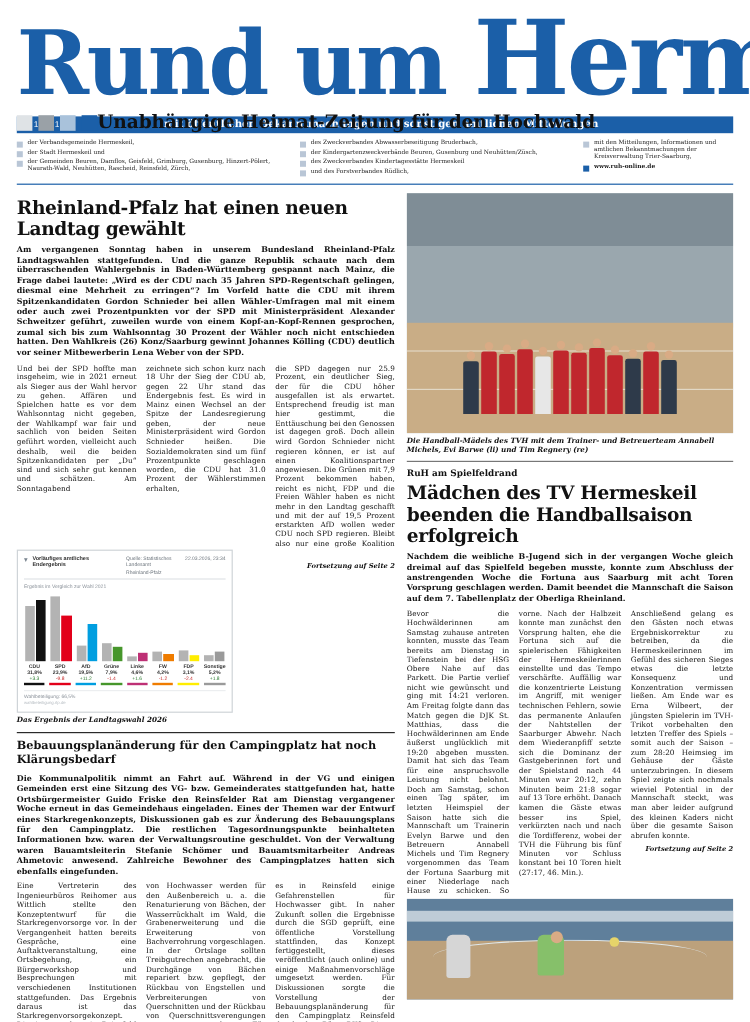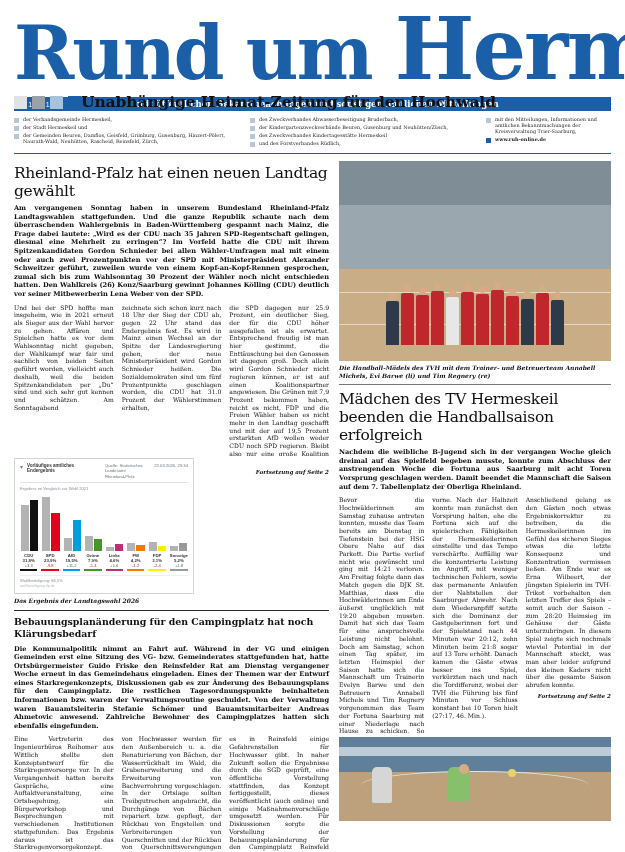--- a/index.html
+++ b/index.html
@@ -82,21 +82,21 @@
   
   .body-wrap { display:flex; gap:10px; margin-top:7px; }
   .left { width:315px; flex:none; }
   .right { flex:1; }
 
   .rule { border-top:1px solid #2a2a2a; margin:5px 0; }
   .rule.thin { border-top:.7px solid #777; }
 
   h1.head {
     font-family:"DejaVu Serif", serif;
-    font-weight:400;
+    font-weight:700;
     font-size:15.5px;
     line-height:18px;
     margin:3px 0 4px;
     letter-spacing:-.3px;
   }
   h2.subhead {
     font-family:"DejaVu Serif", serif;
     font-weight:700;
     font-size:9.4px;
     line-height:12px;
@@ -454,20 +454,21 @@
           <div class="player">
               <div class="p-head"></div>
               <div class="p-body dark" style="height:45px"></div>
             </div>
         </div>
       </div>
       <div class="caption">Die Handball-Mädels des TVH mit dem Trainer- und Betreuerteam Annabell Michels, Evi Barwe (li) und Tim Regnery (re)</div>
 
       <div class="rule thin"></div>
 
+      <div class="kicker">RuH am Spielfeldrand</div>
       <h1 class="head">Mädchen des TV Hermeskeil beenden die Handballsaison erfolgreich</h1>
       <p class="lead">Nachdem die weibliche B-Jugend sich in der vergangen Woche gleich dreimal auf das Spielfeld begeben musste, konnte zum Abschluss der anstrengenden Woche die Fortuna aus Saarburg mit acht Toren Vorsprung geschlagen werden. Damit beendet die Mannschaft die Saison auf dem 7. Tabellenplatz der Oberliga Rheinland.</p>
 
       <div class="cols3" style="height:238px;overflow:hidden;">
         <div>
             <p class="body">Bevor die Hochwälderinnen am Samstag zuhause antreten konnten, musste das Team bereits am Dienstag in Tiefenstein bei der HSG Obere Nahe auf das Parkett. Die Partie verlief nicht wie gewünscht und ging mit 14:21 verloren. Am Freitag folgte dann das Match gegen die DJK St. Matthias, dass die Hochwälderinnen am Ende äußerst unglücklich mit 19:20 abgeben mussten. Damit hat sich das Team für eine anspruchsvolle Leistung nicht belohnt. Doch am Samstag, schon einen Tag später, im letzten Heimspiel der Saison hatte sich die Mannschaft um Trainerin Evelyn Barwe und den Betreuern Annabell Michels und Tim Regnery vorgenommen das Team der Fortuna Saarburg mit einer Niederlage nach Hause zu schicken. So begann die Partie wie gewünscht, bereits nach 3 Minuten führte der TVH mit 4:0 und zeigte das es gewillt war die Begegnung früh in eine positive Richtung zu lenken. Mit einer starken Abwehrleistung und der super aufgelegten Torhüterin Emmy Backes erkämpfte sich das Hermeskeiler Team Ball um Ball und setzte zudem im Angriff Akzente. Mit dieser Leistung lag das Team von Trainerin Evi Barwe zur Pause dementsprechend mit 13:6 deutlich</p>
           </div>
         <div>
             <p class="body">vorne. Nach der Halbzeit konnte man zunächst den Vorsprung halten, ehe die Fortuna sich auf die spielerischen Fähigkeiten der Hermeskeilerinnen einstellte und das Tempo verschärfte. Auffällig war die konzentrierte Leistung im Angriff, mit weniger technischen Fehlern, sowie das permanente Anlaufen der Nahtstellen der Saarburger Abwehr. Nach dem Wiederanpfiff setzte sich die Dominanz der Gastgeberinnen fort und der Spielstand nach 44 Minuten war 20:12, zehn Minuten beim 21:8 sogar auf 13 Tore erhöht. Danach kamen die Gäste etwas besser ins Spiel, verkürzten nach und nach die Tordifferenz, wobei der TVH die Führung bis fünf Minuten vor Schluss konstant bei 10 Toren hielt (27:17, 46. Min.).</p>
           </div>

